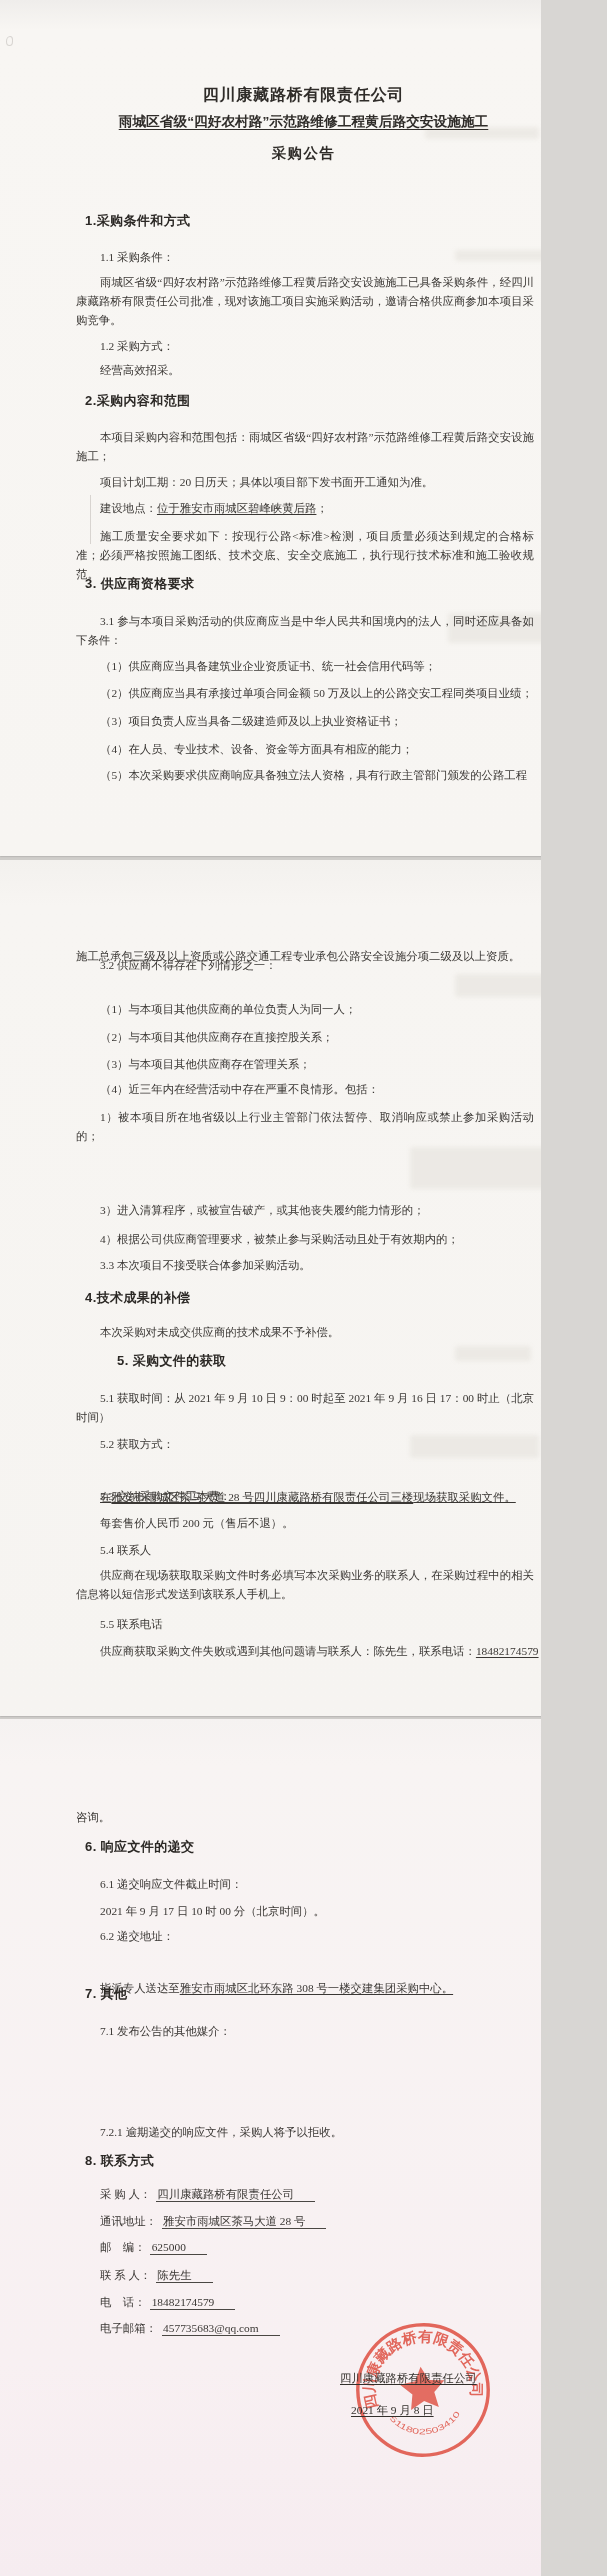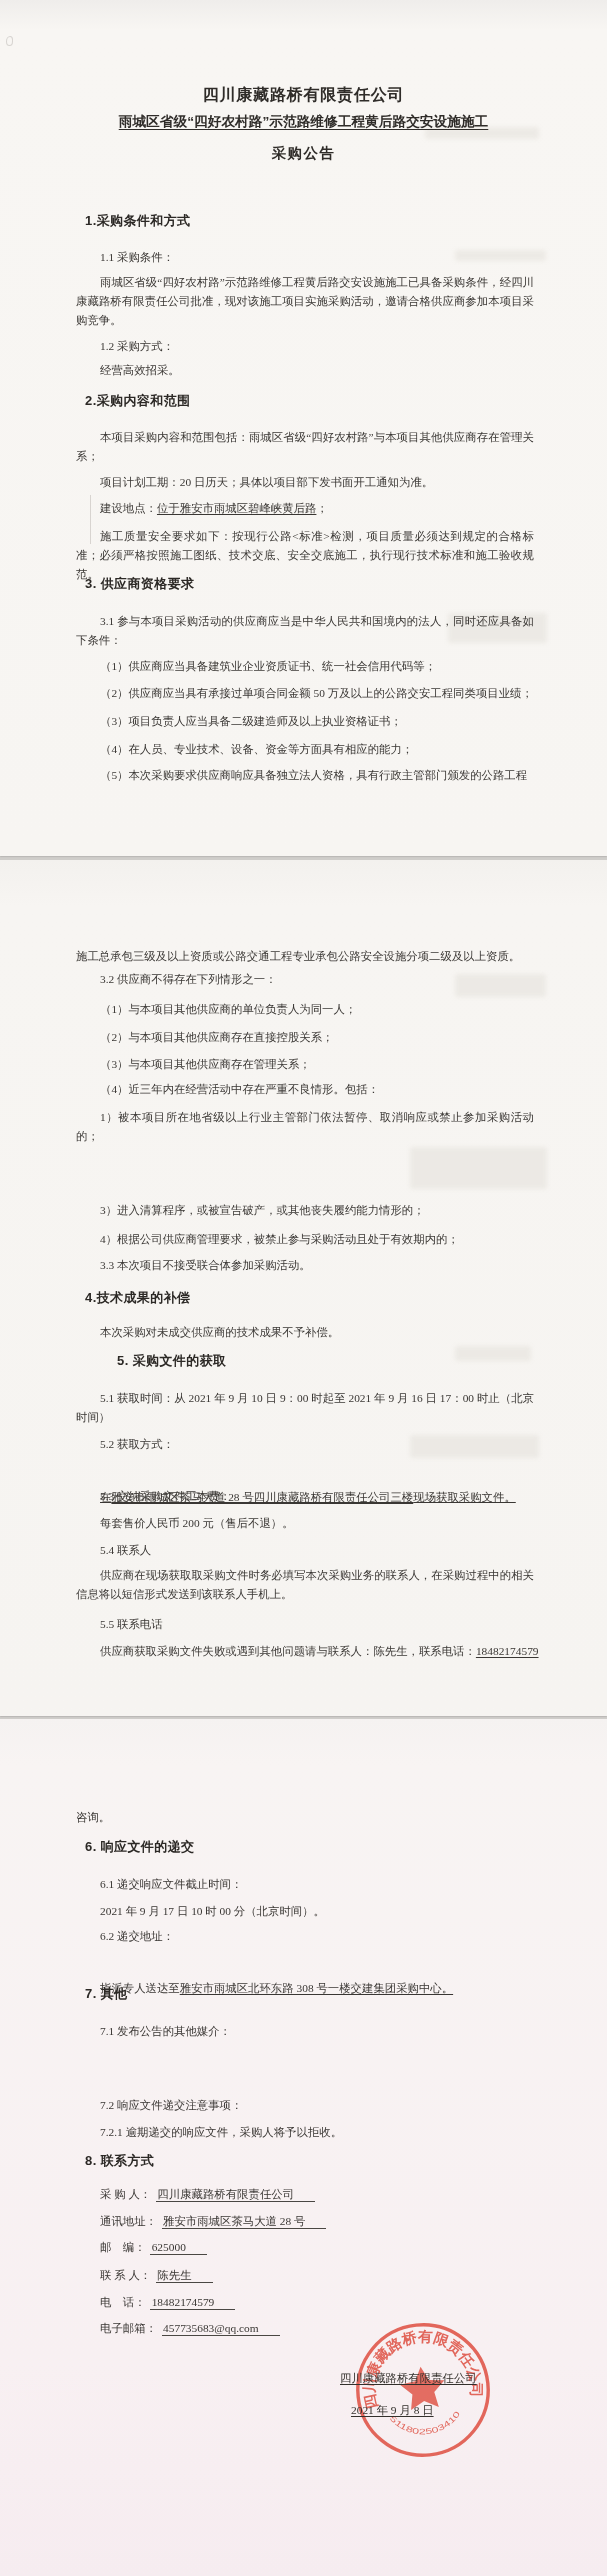--- a/index.html
+++ b/index.html
@@ -1,17 +1,17 @@
 <!DOCTYPE html>
 <html style="font-size:12px"><head>
 <meta charset="utf-8">
 <style>
   html,body{margin:0;padding:0;}
   body{width:607px;background:#d8d6d3;font-family:"Liberation Serif","DejaVu Serif",serif;}
-  #canvas{position:relative;width:607px;height:2576px;background:#cfcdca;overflow:hidden;}
+  #canvas{position:relative;width:541px;height:2576px;background:#cfcdca;overflow:hidden;}
   .page{position:absolute;left:0;width:607px;box-shadow:0 0.8px 1.5px rgba(0,0,0,.25);}
   #page1{top:0;height:856px;background:linear-gradient(180deg,#efedeb 0,#f8f6f3 30px,#f7f5f2 100%);}
   #page2{top:860px;height:856px;background:linear-gradient(180deg,#f3f1ee 0,#f7f5f2 46px,#f6f4f1 100%);}
   #page3{top:1719px;height:857px;background:linear-gradient(180deg,#f5f2f1 0,#f8f4f3 46px,#f8f0f2 75%,#f6ecf0 100%);}
   .c{position:absolute;left:76px;width:455px;text-align:center;color:#2f2c29;
      font-family:"Liberation Sans","DejaVu Sans",sans-serif;font-weight:bold;}
   .t1{font-size:16px;letter-spacing:0.8px;}
   .t2{font-size:13.7px;text-decoration:underline;text-underline-offset:3px;}
   .t3{font-size:14.4px;letter-spacing:1.5px;}
   .h{position:absolute;left:85px;width:455px;font-family:"Liberation Sans","DejaVu Sans",sans-serif;
@@ -47,42 +47,42 @@
     <div class="c t3" style="top:144px;">采购公告</div>
     <div class="c t2" style="top:113px;">雨城区省级“四好农村路”示范路维修工程黄后路交安设施施工</div>
 
     <div class="h" style="top:212px;">1.采购条件和方式</div>
     <div class="b ind" style="top:248px;">1.1 采购条件：</div>
     <div class="b ind" style="top:273px;">雨城区省级“四好农村路”示范路维修工程黄后路交安设施施工已具备采购条件，经四川康藏路桥有限责任公司批准，现对该施工项目实施采购活动，邀请合格供应商参加本项目采购竞争。</div>
     <div class="b ind" style="top:337px;">1.2 采购方式：</div>
     <div class="b ind" style="top:361px;">经营高效招采。</div>
 
     <div class="h" style="top:392px;">2.采购内容和范围</div>
-    <div class="b ind" style="top:428px;">本项目采购内容和范围包括：雨城区省级“四好农村路”与本项目其他供应商存在管理关系；</div>
+    <div class="b ind" style="top:428px;">本项目采购内容和范围包括：雨城区省级“四好农村路”示范路维修工程黄后路交安设施施工；</div>
     <div class="b ind" style="top:473px;">项目计划工期：20 日历天；具体以项目部下发书面开工通知为准。</div>
     <div class="b ind" style="top:499px;"><span>建设地点：</span><span class="u">位于雅安市雨城区碧峰峡黄后路</span><span>；</span></div>
     <div class="b ind" style="top:527px;">施工质量安全要求如下：按现行公路&lt;标准&gt;检测，项目质量必须达到规定的合格标准；必须严格按照施工图纸、技术交底、安全交底施工，执行现行技术标准和施工验收规范。</div>
 
     <div class="h" style="top:575px;">3. 供应商资格要求</div>
     <div class="b ind" style="top:612px;">3.1 参与本项目采购活动的供应商应当是中华人民共和国境内的法人，同时还应具备如下条件：</div>
     <div class="b ind" style="top:657px;">（1）供应商应当具备建筑业企业资质证书、统一社会信用代码等；</div>
     <div class="b ind" style="top:684px;">（2）供应商应当具有承接过单项合同金额 50 万及以上的公路交安工程同类项目业绩；</div>
     <div class="b ind" style="top:712px;">（3）项目负责人应当具备二级建造师及以上执业资格证书；</div>
     <div class="b ind" style="top:740px;">（4）在人员、专业技术、设备、资金等方面具有相应的能力；</div>
     <div class="b ind" style="top:766px;">（5）本次采购要求供应商响应具备独立法人资格，具有行政主管部门颁发的公路工程</div>
   </div>
 
   <div class="page" id="page2">
     <div class="ghost" style="left:455px;top:114px;width:91px;height:23px;"></div>
     <div class="ghost" style="left:410px;top:287px;width:137px;height:42px;"></div>
     <div class="ghost" style="left:455px;top:486px;width:76px;height:15px;"></div>
     <div class="ghost" style="left:410px;top:575px;width:129px;height:23px;"></div>
 
     <div class="b" style="top:87px;">施工总承包三级及以上资质或公路交通工程专业承包公路安全设施分项二级及以上资质。</div>
-    <div class="b ind" style="top:110px;">3.2 供应商不得存在下列情形之一：</div>
+    <div class="b ind" style="top:96px;">3.2 供应商不得存在下列情形之一：</div>
     <div class="b ind" style="top:140px;">（1）与本项目其他供应商的单位负责人为同一人；</div>
     <div class="b ind" style="top:168px;">（2）与本项目其他供应商存在直接控股关系；</div>
     <div class="b ind" style="top:195px;">（3）与本项目其他供应商存在管理关系；</div>
     <div class="b ind" style="top:220px;">（4）近三年内在经营活动中存在严重不良情形。包括：</div>
     <div class="b ind" style="top:248px;">1）被本项目所在地省级以上行业主管部门依法暂停、取消响应或禁止参加采购活动的；</div>
     <div class="b ind" style="top:341px;">3）进入清算程序，或被宣告破产，或其他丧失履约能力情形的；</div>
     <div class="b ind" style="top:370px;">4）根据公司供应商管理要求，被禁止参与采购活动且处于有效期内的；</div>
     <div class="b ind" style="top:396px;">3.3 本次项目不接受联合体参加采购活动。</div>
 
     <div class="h" style="top:429px;">4.技术成果的补偿</div>
@@ -104,21 +104,20 @@
     <div class="b" style="top:89px;">咨询。</div>
 
     <div class="h" style="top:119px;">6. 响应文件的递交</div>
     <div class="b ind" style="top:156px;">6.1 递交响应文件截止时间：</div>
     <div class="b ind" style="top:183px;">2021 年 9 月 17 日 10 时 00 分（北京时间）。</div>
     <div class="b ind" style="top:208px;">6.2 递交地址：</div>
     <div class="b ind" style="top:236px;margin-top:24px;"><span>指派专人送达至</span><span class="u">雅安市雨城区北环东路 308 号一楼交建集团采购中心。</span></div>
 
     <div class="h" style="top:266px;">7. 其他</div>
     <div class="b ind" style="top:303px;">7.1 发布公告的其他媒介：</div>
-    <div class="b ind" style="top:377px;">7.2 响应文件递交注意事项：</div>
     <div class="b ind" style="top:404px;">7.2.1 逾期递交的响应文件，采购人将予以拒收。</div>
 
     <div class="h" style="top:433px;">8. 联系方式</div>
     <div class="row" style="top:468px;"><span class="pre">采 购 人：</span><span class="val">四川康藏路桥有限责任公司</span></div>
     <div class="row" style="top:495px;"><span class="pre">通讯地址：</span><span class="val">雅安市雨城区茶马大道 28 号</span></div>
     <div class="row" style="top:521px;"><span class="pre">邮    编：</span><span class="val">625000</span></div>
     <div class="row" style="top:549px;"><span class="pre">联 系 人：</span><span class="val">陈先生</span></div>
     <div class="row" style="top:576px;"><span class="pre">电    话：</span><span class="val">18482174579</span></div>
     <div class="row" style="top:602px;"><span class="pre">电子邮箱：</span><span class="val">457735683@qq.com</span></div>
 

